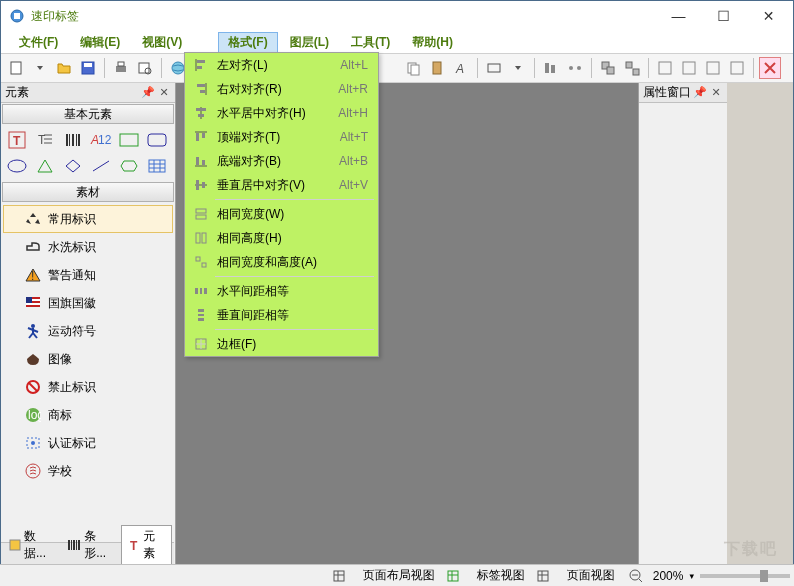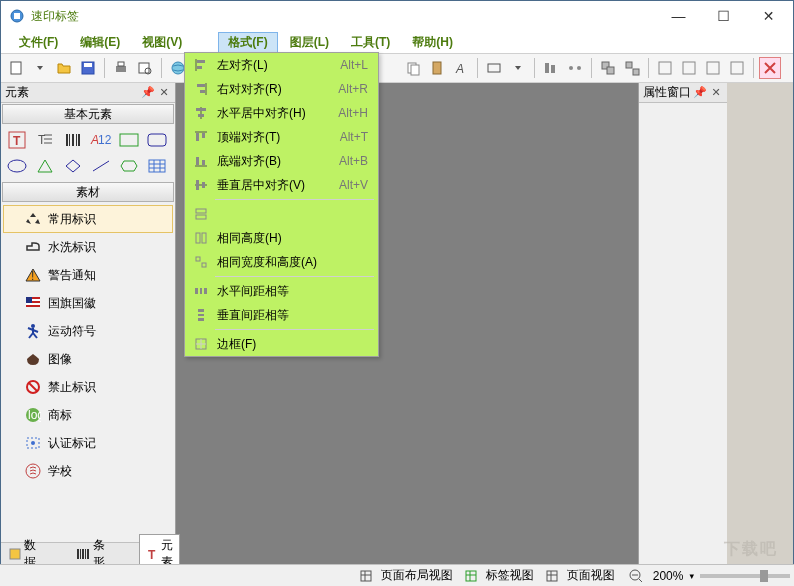--- a/index.html
+++ b/index.html
@@ -20,34 +20,34 @@
 .panel-header { height: 20px; background: #e8e8e8; display: flex; align-items: center; padding: 0 4px; border-bottom: 1px solid #c0c0c0; }
 .panel-header .title { flex: 1; }
 .panel-header .btn { width: 14px; height: 14px; margin-left: 2px; color: #555; font-size: 11px; display: flex; align-items: center; justify-content: center; }
 .section-bar { height: 20px; background: linear-gradient(#f8f8f8, #e0e0e0); border: 1px solid #b0b0b0; display: flex; align-items: center; justify-content: center; margin: 1px; }
 .elem-grid { display: flex; flex-wrap: wrap; padding: 4px; gap: 4px; }
 .elem-grid .cell { width: 24px; height: 22px; display: flex; align-items: center; justify-content: center; border: 1px solid transparent; }
 .mat-list { padding: 2px; display: flex; flex-direction: column; }
 .mat-item { height: 28px; display: flex; align-items: center; padding: 0 20px; gap: 6px; border: 1px solid transparent; }
 .mat-item.sel { background: #fdf3da; border: 1px solid #e5c365; }
 .mat-item .mi-icon { width: 18px; height: 18px; display: flex; align-items: center; justify-content: center; }
-.left-tabs { height: 22px; background: #e8e8e8; border-top: 1px solid #c0c0c0; display: flex; align-items: center; padding: 0 2px; gap: 18px; position: absolute; bottom: 22px; left: 1px; width: 173px; }
+.left-tabs { height: 22px; background: #e8e8e8; border-top: 1px solid #c0c0c0; display: flex; align-items: flex-end; padding: 0 2px; gap: 0; position: absolute; bottom: 22px; left: 1px; width: 173px; }
 .left-tabs .tab { padding: 2px 6px; display: flex; align-items: center; gap: 3px; font-size: 11px; }
 .left-tabs .tab.active { background: #fff; border: 1px solid #a0a0a0; border-bottom: none; }
 .canvas { flex: 1; background: #808080; position: relative; }
 .dropdown { position: absolute; left: 184px; top: 52px; width: 195px; background: #bef264; border: 1px solid #a0a0a0; box-shadow: 2px 2px 4px rgba(0,0,0,0.2); z-index: 100; }
 .dd-row { display: flex; align-items: center; height: 24px; padding: 0 4px; }
 .dd-icon { width: 24px; display: flex; justify-content: center; color: #555; }
 .dd-label { flex: 1; padding-left: 4px; }
 .dd-accel { color: #777; padding-right: 6px; text-align: right; }
 .dd-sep { height: 1px; background: #d0d0d0; margin: 2px 4px 2px 30px; }
 .right-panel { width: 155px; background: #f0f0f0; border-left: 1px solid #a0a0a0; display: flex; flex-direction: row; }
 .right-body { flex: 1; background: #d4d0c8; }
 .statusbar { height: 22px; background: #f0f0f0; border-top: 1px solid #c0c0c0; display: flex; align-items: center; padding: 0 4px; gap: 6px; position: absolute; bottom: 0; left: 0; right: 0; }
-.statusbar .sitem { display: flex; align-items: center; gap: 9px; padding: 0 4px; justify-content: center; }
+.statusbar .sitem { display: flex; align-items: center; gap: 18px; padding: 0 4px; justify-content: center; }
 .zoom-slider { width: 90px; height: 4px; background: #c0c0c0; position: relative; }
 .zoom-slider .thumb { width: 8px; height: 12px; background: #999; position: absolute; top: -4px; left: 60px; }
 svg { display: block; }
 .watermark { position: absolute; right: 16px; bottom: 26px; color: #b8b4ac; font-size: 16px; font-weight: bold; opacity: 0.6; letter-spacing: 2px; }
 </style>
 </head>
 <body>
 
 <div class="titlebar">
   <span class="app-icon">
@@ -463,20 +463,21 @@
       <span class="dd-accel">Alt+V</span>
     </div>
     <div class="dd-sep"></div>
     <div class="dd-row">
       <span class="dd-icon">
         <svg width="14" height="14">
           <rect x="2" y="2" width="10" height="4" fill="none" stroke="#888"></rect>
           <rect x="2" y="8" width="10" height="4" fill="none" stroke="#888"></rect>
         </svg>
       </span>
+      <span class="dd-label">相同宽度(W)</span>
       <span class="dd-accel"></span>
     </div>
     <div class="dd-row">
       <span class="dd-icon">
         <svg width="14" height="14">
           <rect x="2" y="2" width="4" height="10" fill="none" stroke="#888"></rect>
           <rect x="8" y="2" width="4" height="10" fill="none" stroke="#888"></rect>
         </svg>
       </span>
       <span class="dd-label">相同高度(H)</span>

